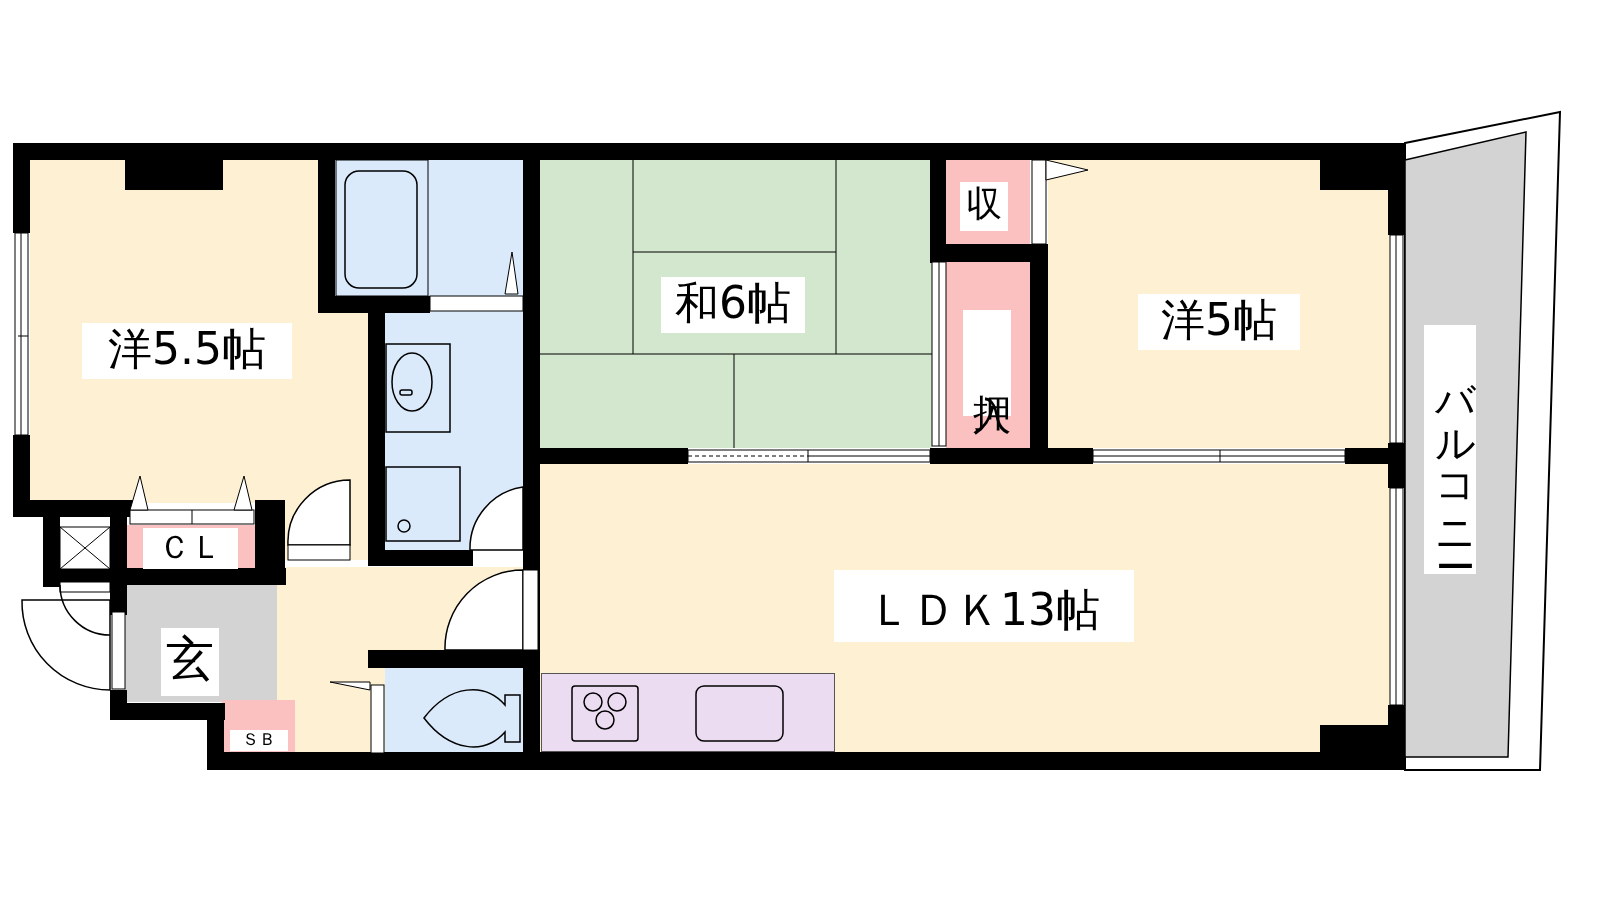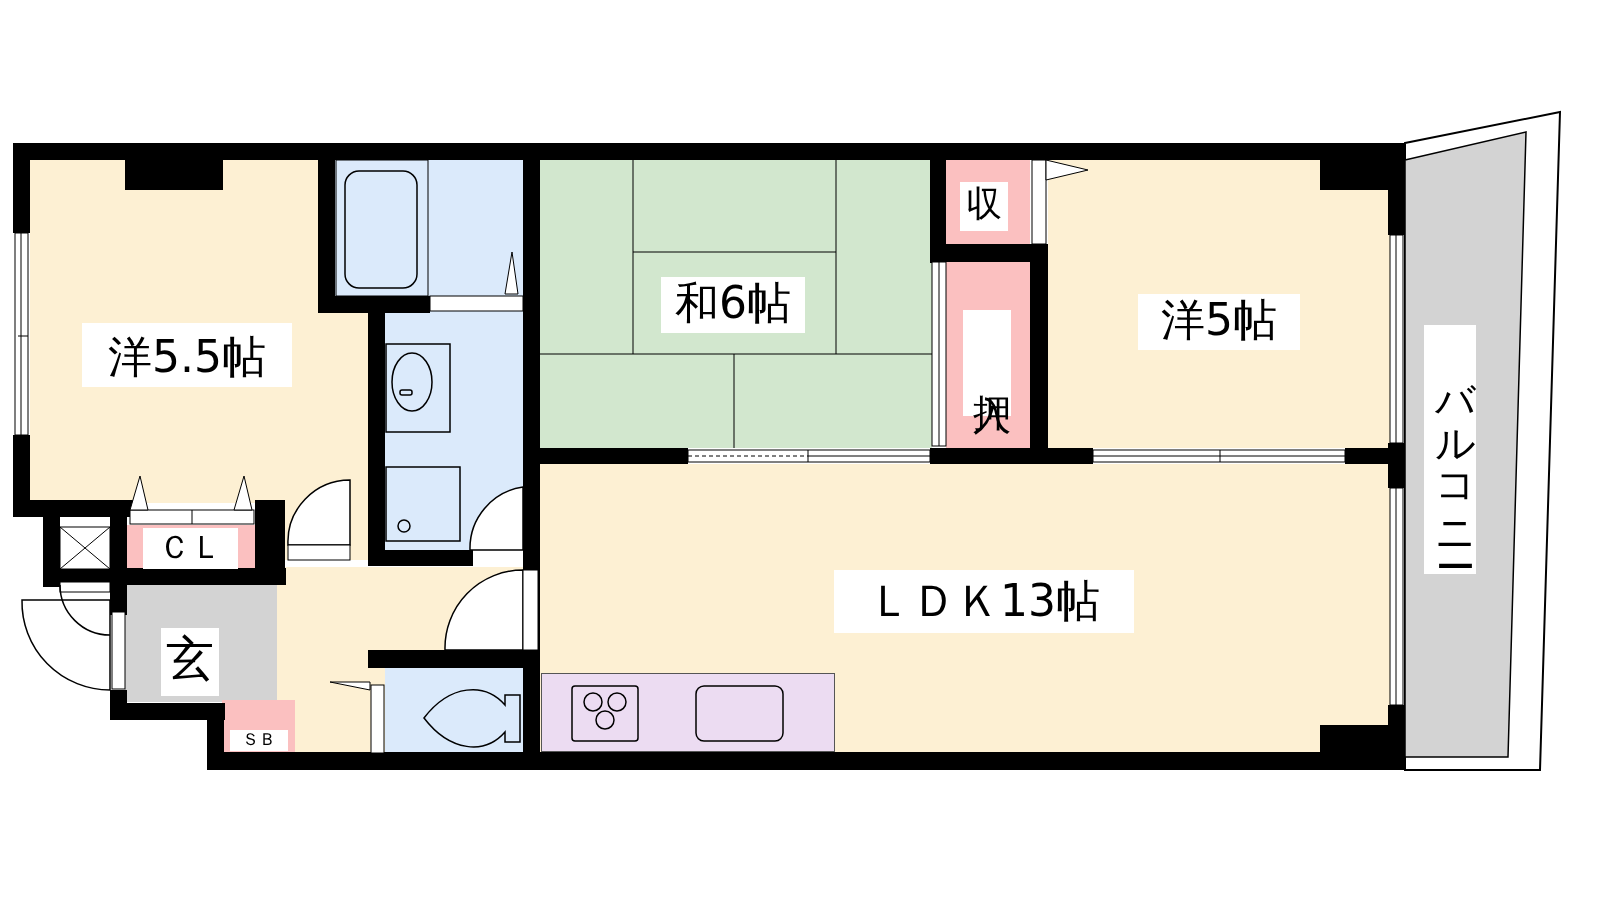--- a/index.html
+++ b/index.html
@@ -185,22 +185,22 @@
 
   <g stroke="#000" stroke-width="1.5" fill="none">
     <rect x="572" y="686" width="66" height="55" rx="3"></rect>
     <circle cx="593" cy="702" r="9"></circle>
     <circle cx="617" cy="702" r="9"></circle>
     <circle cx="605" cy="720" r="9"></circle>
   </g>
   <rect x="696" y="686" width="87" height="55" rx="8" fill="none" stroke="#000" stroke-width="1.5"></rect>
 </svg>
 
-<div class="label" style="left:82px;top:323px;width:210px;height:52px;font-size:44px;padding-top:12px;">洋5.5帖</div>
+<div class="label" style="left:82px;top:323px;width:210px;height:52px;font-size:44px;padding-top:4px;">洋5.5帖</div>
 <div class="label" style="left:661px;top:277px;width:144px;height:52px;font-size:44px;padding-top:4px;">和6帖</div>
 <div class="label" style="left:960px;top:182px;width:48px;height:45px;font-size:36px;padding-top:4px;">収</div>
 <div class="label vlabel" style="left:963px;top:310px;width:48px;height:102px;font-size:38px;padding-top:4px;">押入</div>
 <div class="label" style="left:1138px;top:294px;width:162px;height:52px;font-size:44px;padding-top:4px;">洋5帖</div>
 <div class="label vlabel" style="left:1424px;top:325px;width:52px;height:245px;font-size:40px;padding-top:4px;letter-spacing:2px;">バルコニー</div>
-<div class="label" style="left:834px;top:570px;width:300px;height:54px;font-size:44px;padding-top:9px;">ＬＤＫ13帖</div>
+<div class="label" style="left:834px;top:570px;width:300px;height:54px;font-size:44px;padding-top:18px;">ＬＤＫ13帖</div>
 <div class="label" style="left:143px;top:528px;width:95px;height:38px;font-size:32px;padding-top:3px;">ＣＬ</div>
 <div class="label" style="left:161px;top:628px;width:58px;height:62px;font-size:48px;padding-top:6px;">玄</div>
 <div class="label" style="left:230px;top:730px;width:58px;height:20px;font-size:17px;padding-top:1px;">ＳＢ</div>
 
 </body></html>

